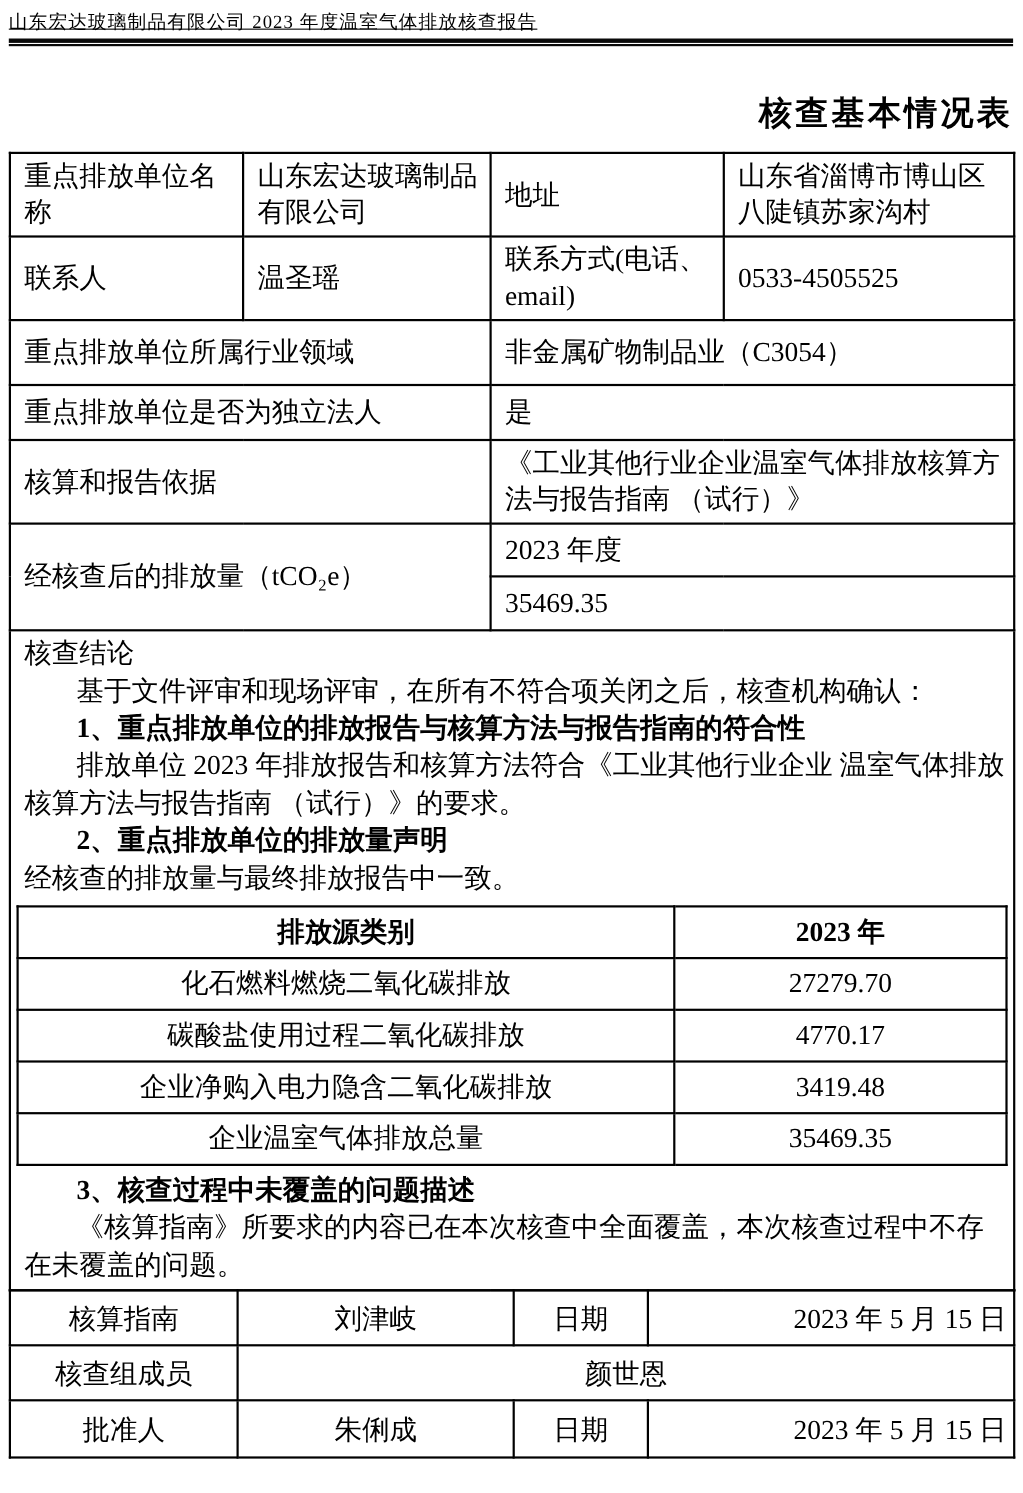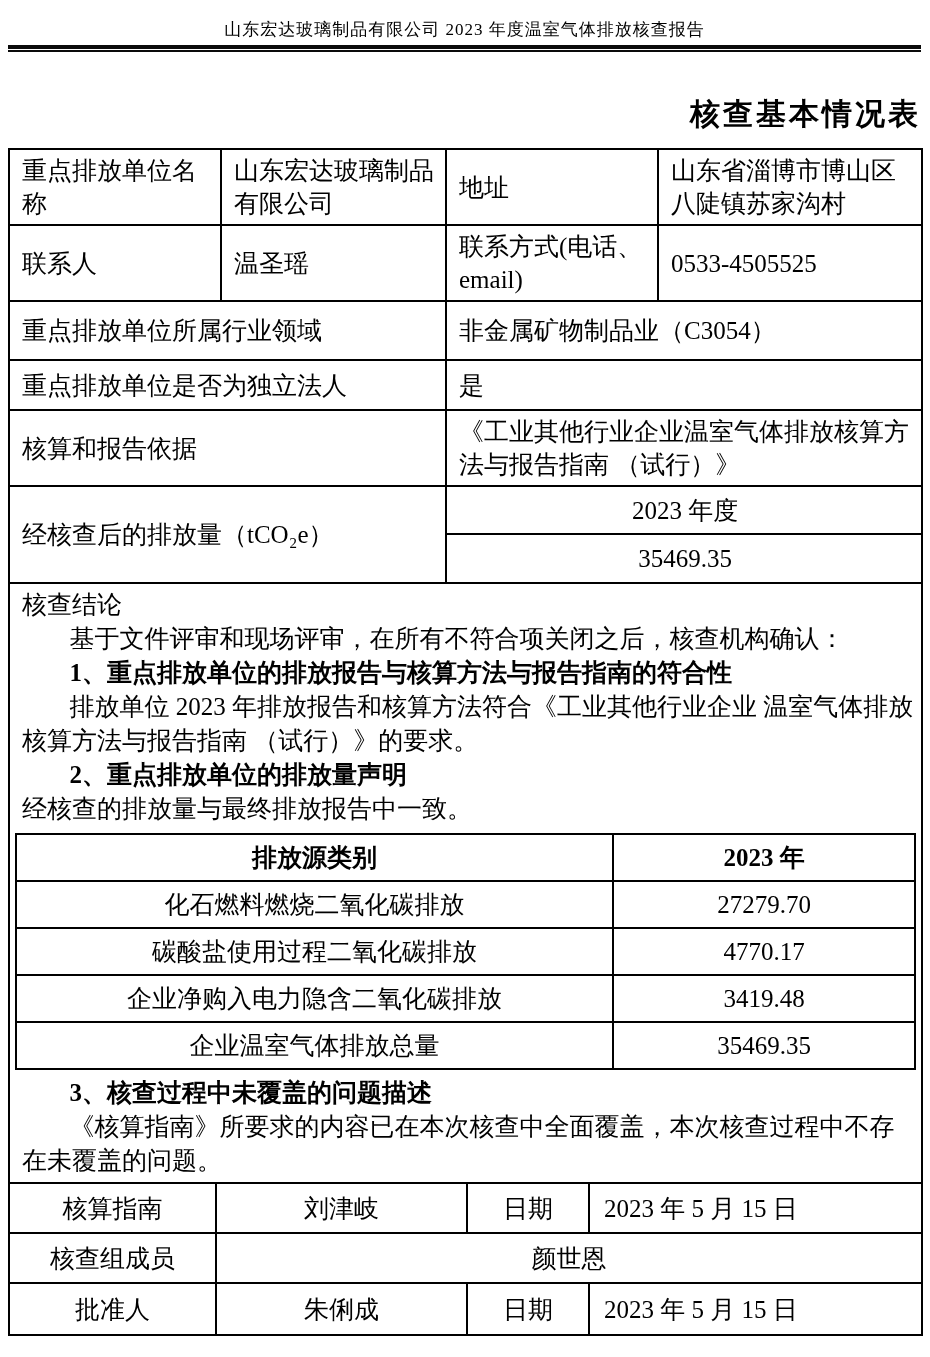--- a/index.html
+++ b/index.html
@@ -14,25 +14,26 @@
     width: 930px;
     height: 1357px;
     overflow: hidden;
     padding: 0;
     box-sizing: border-box;
   }
   .inner-wrap {
     padding: 0 9px 0 8px;
   }
   .running-header {
-    padding-top: 19px;
-    text-align: center;
+    padding-top: 9px;
+    text-align: left;
     font-size: 17px;
     letter-spacing: 1px;
     line-height: 22px;
+    text-decoration: underline;
   }
   .rule-thick {
     margin-top: 4px;
     border-top: 4px solid #0a0a0a;
     height: 0;
   }
   .rule-thin {
     margin-top: 1px;
     border-top: 2px solid #0a0a0a;
     height: 0;
@@ -51,21 +52,21 @@
     width: 913px;
     font-size: 25px;
   }
   table.main td {
     border: 2px solid #000;
     padding: 4px 10px 4px 12px;
     vertical-align: middle;
     line-height: 33px;
     overflow: hidden;
   }
-  td.center { text-align: center; }
+  td.center { }
   td.big-cell {
     vertical-align: top;
     padding: 6px 12px 4px 12px;
   }
   .ln { line-height: 34px; }
   .indent { text-indent: 1.9em; }
   .bold { font-weight: bold; }
   table.emis {
     border-collapse: collapse;
     table-layout: fixed;
@@ -90,21 +91,21 @@
     font-size: 25px;
   }
   table.sign td {
     border: 2px solid #000;
     text-align: center;
     padding: 4px 6px;
     vertical-align: middle;
     overflow: hidden;
   }
   table.sign td.date-cell {
-    text-align: left;
+    text-align: right;
     padding-left: 14px;
   }
 </style>
 </head>
 <body>
 
 <div class="page">
   <div class="inner-wrap">
 
     <div class="running-header">山东宏达玻璃制品有限公司 2023 年度温室气体排放核查报告</div>

